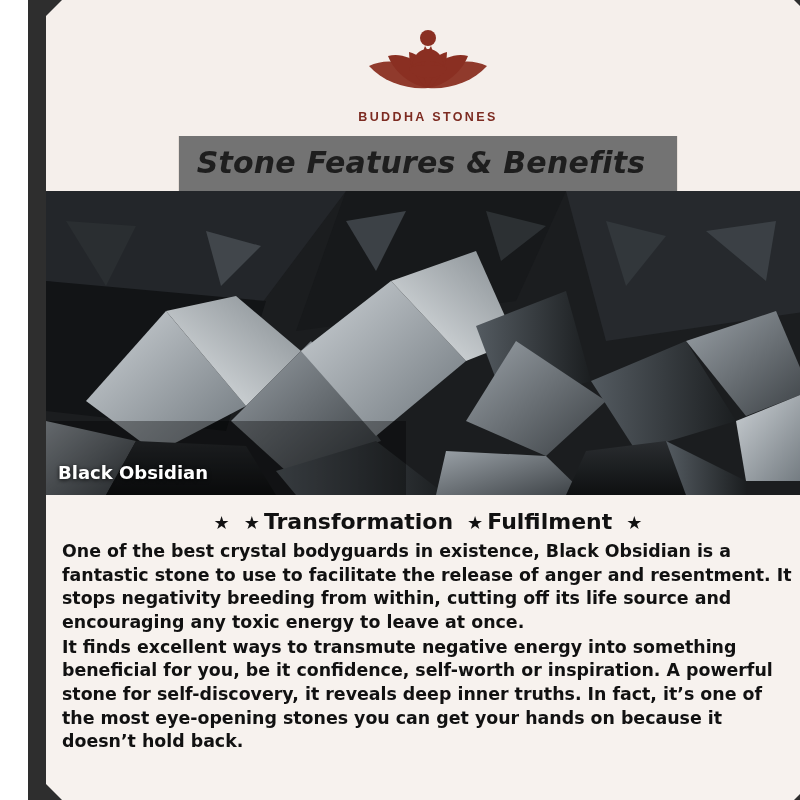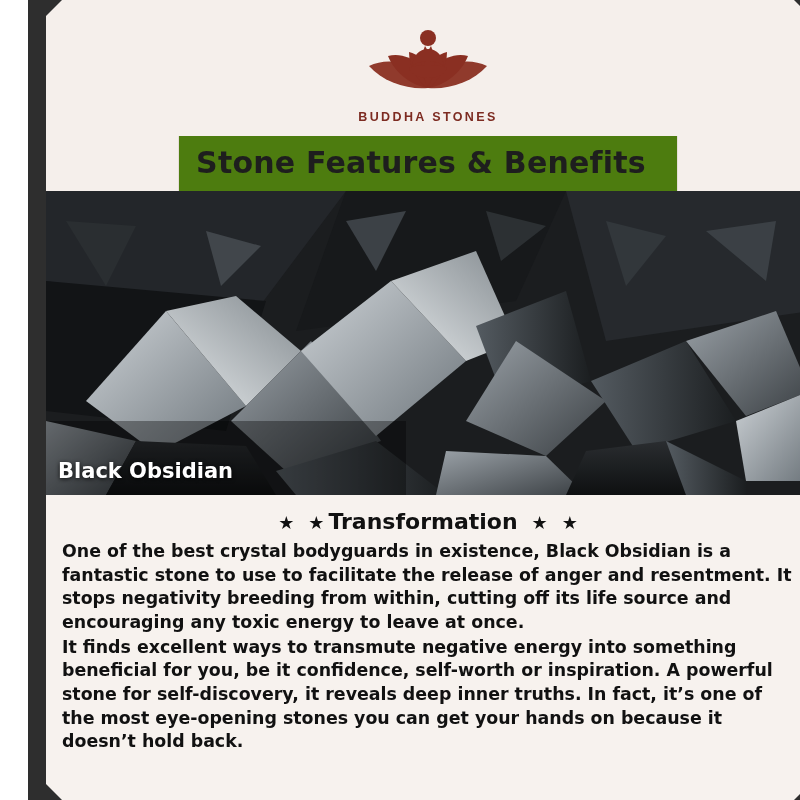--- a/index.html
+++ b/index.html
@@ -84,25 +84,26 @@
     margin-top: 6px;
     font-size: 12.5px;
     letter-spacing: 2.4px;
     color: #7d2b21;
     font-weight: 700;
   }
 
   .title-band {
     margin-top: 12px;
     width: 500px;
-    background: #4d7c0f;
+    background: #737373;
     border-left: 1px solid #e6ded8;
     border-right: 1px solid #e6ded8;
     text-align: center;
     padding: 9px 14px 11px 0;
+    font-style: italic;
   }
   .title-band h1 {
     font-size: 30px;
     font-weight: 700;
     color: #1e1e1e;
     letter-spacing: 0.2px;
     font-family: "DejaVu Sans", sans-serif;
   }
 
   
@@ -113,21 +114,21 @@
     overflow: hidden;
     background: #2b2b2b;
   }
   .photo svg { display: block; width: 100%; height: 100%; }
 
   .stone-label {
     position: absolute;
     left: 12px;
     bottom: 12px;
     color: #ffffff;
-    font-size: 21px;
+    font-size: 18px;
     font-weight: 700;
     text-shadow: 0 1px 4px rgba(0,0,0,0.85);
     font-family: "DejaVu Sans", sans-serif;
   }
 
   
   .content {
     flex: 1;
     background: #f7f2ee;
     padding: 10px 8px 0 8px;
@@ -277,20 +278,21 @@
       <div class="benefits">
         <div class="benefit">
           <span class="star">★</span>
         </div>
         <div class="benefit">
           <span class="star">★</span>
           <span>Transformation</span>
         </div>
         <div class="benefit">
           <span class="star">★</span>
+          <span>Fulfilment</span>
         </div>
         <div class="benefit">
           <span class="star">★</span>
         </div>
       </div>
 
       <div class="body-text">
         <p>One of the best crystal bodyguards in existence, Black Obsidian is a fantastic stone to use to facilitate the release of anger and resentment. It stops negativity breeding from within, cutting off its life source and encouraging any toxic energy to leave at once.</p>
         <p>It finds excellent ways to transmute negative energy into something beneficial for you, be it confidence, self-worth or inspiration. A powerful stone for self-discovery, it reveals deep inner truths. In fact, it’s one of the most eye-opening stones you can get your hands on because it doesn’t hold back.</p>
       </div>

